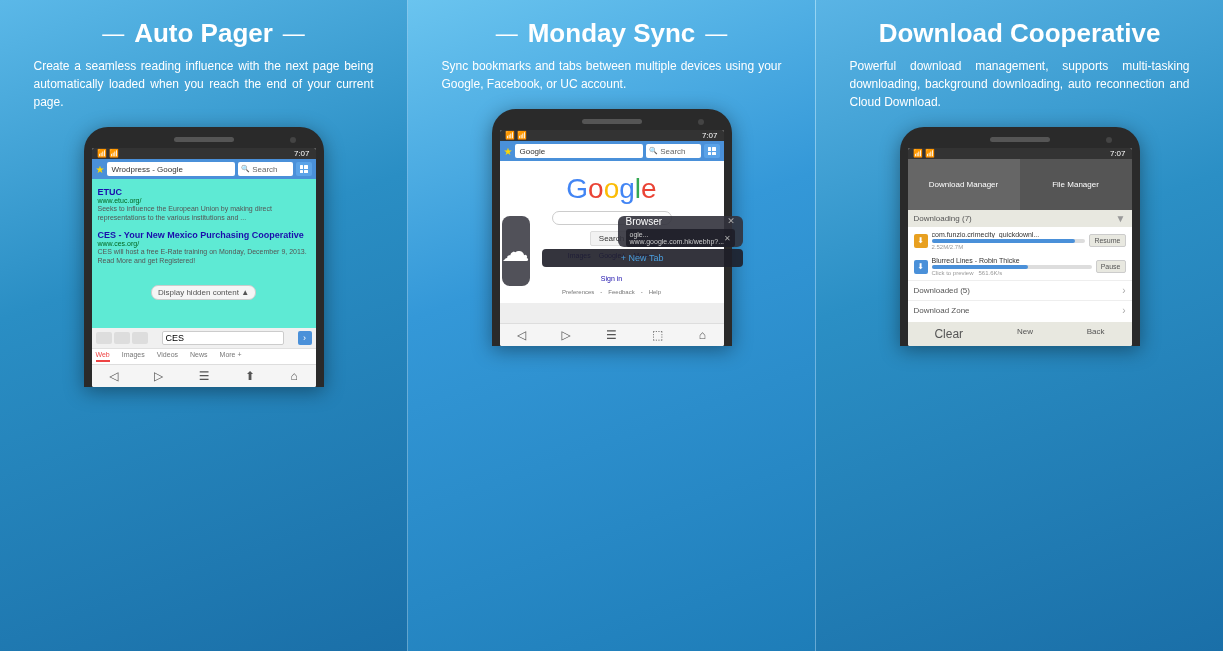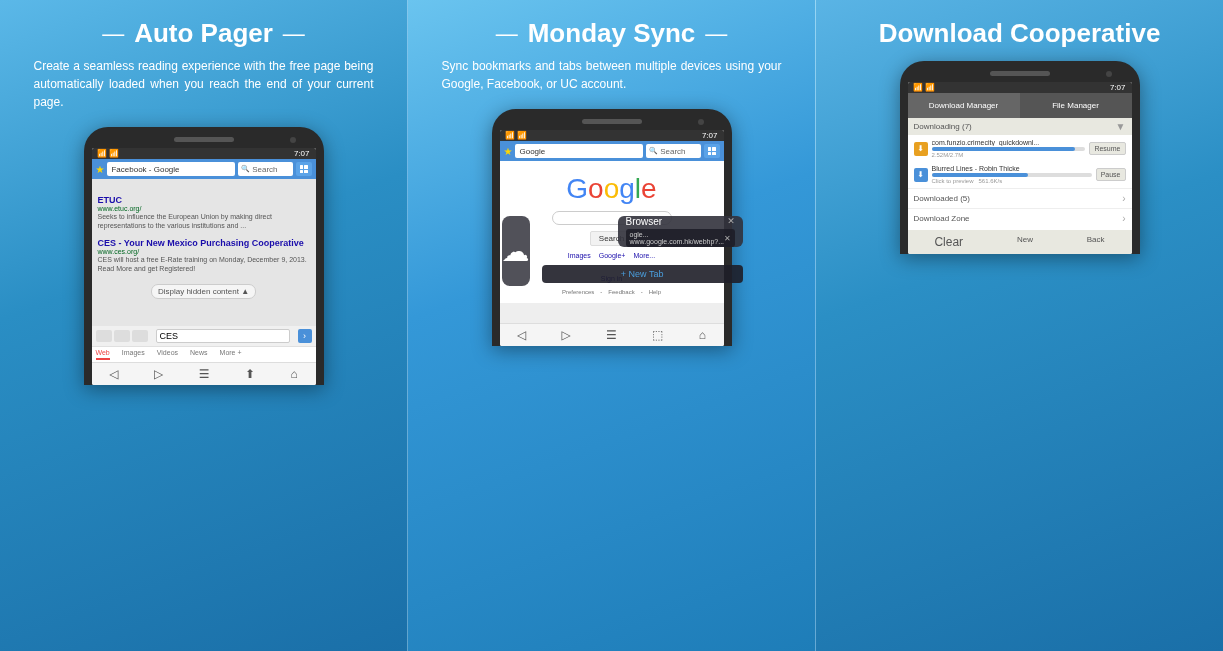--- a/index.html
+++ b/index.html
@@ -178,23 +178,23 @@
       height: 8px;
     }
 
     .grid-dot {
       background: white;
       border-radius: 0.5px;
     }
 
     
     .search-content {
-      background: #e5e5e5;
+      background: #5eead4;
       flex: 1;
-      padding: 16px 6px;
+      padding: 8px 6px;
       font-size: 8px;
     }
 
     .search-result {
       margin-bottom: 8px;
     }
 
     .result-title {
       color: #1a0dab;
       font-size: 9px;
@@ -212,32 +212,32 @@
       line-height: 1.3;
     }
 
     .hidden-content-btn {
       background: #f5f5f5;
       border: 1px solid #ccc;
       border-radius: 7px;
       font-size: 8px;
       color: #555;
       padding: 2px 6px;
-      margin: 11px auto;
+      margin: 20px auto;
       display: block;
       white-space: nowrap;
     }
 
     
     .bottom-search {
       background: #f0f0f0;
       padding: 3px 4px;
       display: flex;
       align-items: center;
-      gap: 8px;
+      gap: 14px;
     }
 
     .search-icons {
       display: flex;
       gap: 2px;
     }
 
     .search-icon-box {
       background: #ddd;
       width: 16px;
@@ -384,21 +384,21 @@
     .cloud-icon-inner {
       font-size: 28px;
       color: white;
     }
 
     .browser-popup {
       background: rgba(50,50,60,0.9);
       border-radius: 6px;
       padding: 0 8px;
       margin-left: 76px;
-      margin-bottom: 18px;
+      margin-bottom: 2px;
     }
 
     .browser-popup-title {
       color: white;
       font-size: 10px;
       display: flex;
       justify-content: space-between;
     }
 
     .browser-popup-close {
@@ -431,21 +431,21 @@
 
     .dm-tabs {
       display: flex;
       background: #555;
     }
 
     .dm-tab {
       flex: 1;
       color: white;
       font-size: 8px;
-      padding: 8px 0;
+      padding: 21px 0;
       text-align: center;
     }
 
     .dm-tab.active {
       background: #666;
     }
 
     .dm-section-header {
       background: #e8e8e0;
       padding: 3px 6px;
@@ -544,39 +544,39 @@
   </style>
 </head>
 <body>
 
 <div class="panel panel-1">
   <div class="panel-title">
     <span class="dash">—</span>
     <span>Auto Pager</span>
     <span class="dash">—</span>
   </div>
-  <p class="panel-desc">Create a seamless reading experience with the free page being automatically loaded when you reach the end of your current page.</p>
+  <p class="panel-desc">Create a seamless reading influence with the next page being automatically loaded when you reach the end of your current page.</p>
 
   <div class="phone-container">
     <div class="phone-frame">
       <div class="phone-top-bar">
         <div class="phone-speaker"></div>
         <div class="phone-camera"></div>
       </div>
       <div class="phone-screen">
 
         <div class="status-bar">
           <span>📶 📶</span>
           <span>7:07</span>
         </div>
 
         <div class="browser-bar">
           <span class="browser-star">★</span>
           <div class="browser-url">
-            <span>Facebook - Google</span>
+            <span>Wrodpress - Google</span>
           </div>
           <div class="browser-search">
             <span style="font-size:7px;">🔍</span>
             <span>Search</span>
           </div>
           <div class="browser-grid-btn">
             <div class="grid-icon">
               <div class="grid-dot"></div>
                 <div class="grid-dot"></div>
               <div class="grid-dot"></div>
@@ -732,20 +732,21 @@
         </div>
       </div>
     </div>
   </div>
 </div>
 
 <div class="panel panel-3">
   <div class="panel-title">
     <span>Download Cooperative</span>
   </div>
+  <p class="panel-desc">Powerful download management, supports multi-tasking downloading, background downloading, auto reconnection and Cloud Download.</p>
 
   <div class="phone-container">
     <div class="phone-frame">
       <div class="phone-top-bar">
         <div class="phone-speaker"></div>
         <div class="phone-camera"></div>
       </div>
       <div class="phone-screen">
         <div class="status-bar">
           <span>📶 📶</span>

